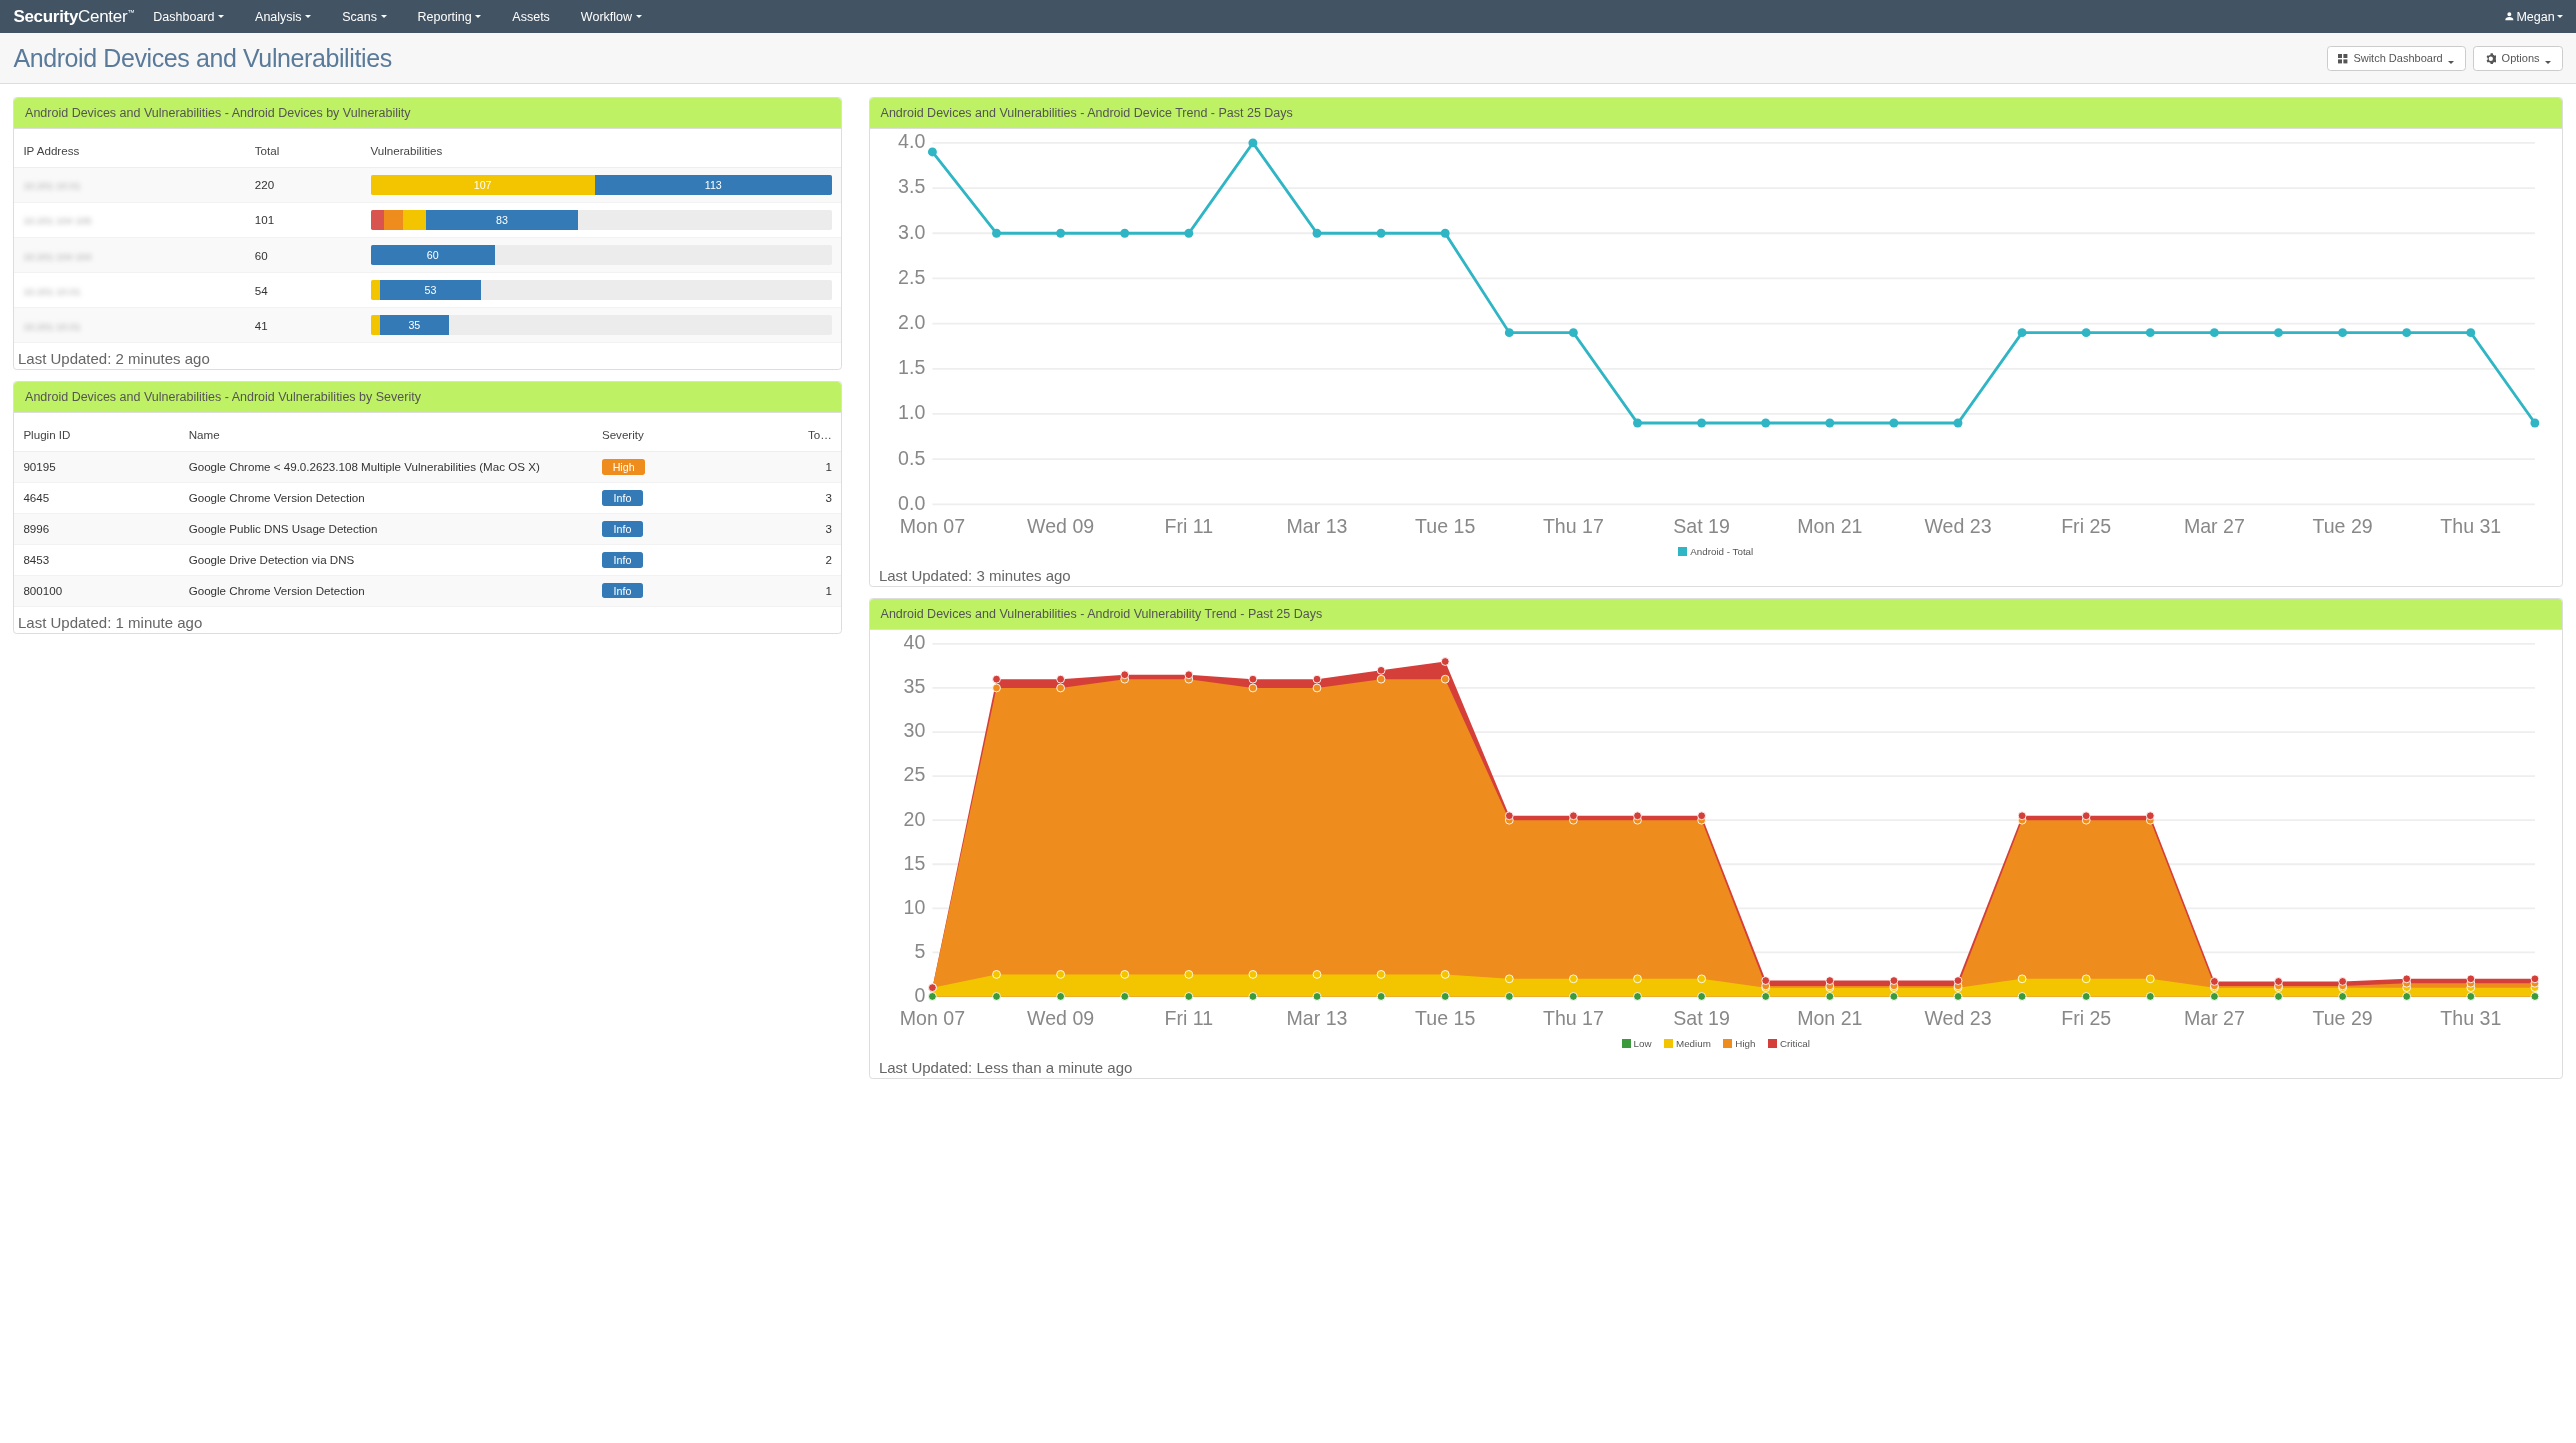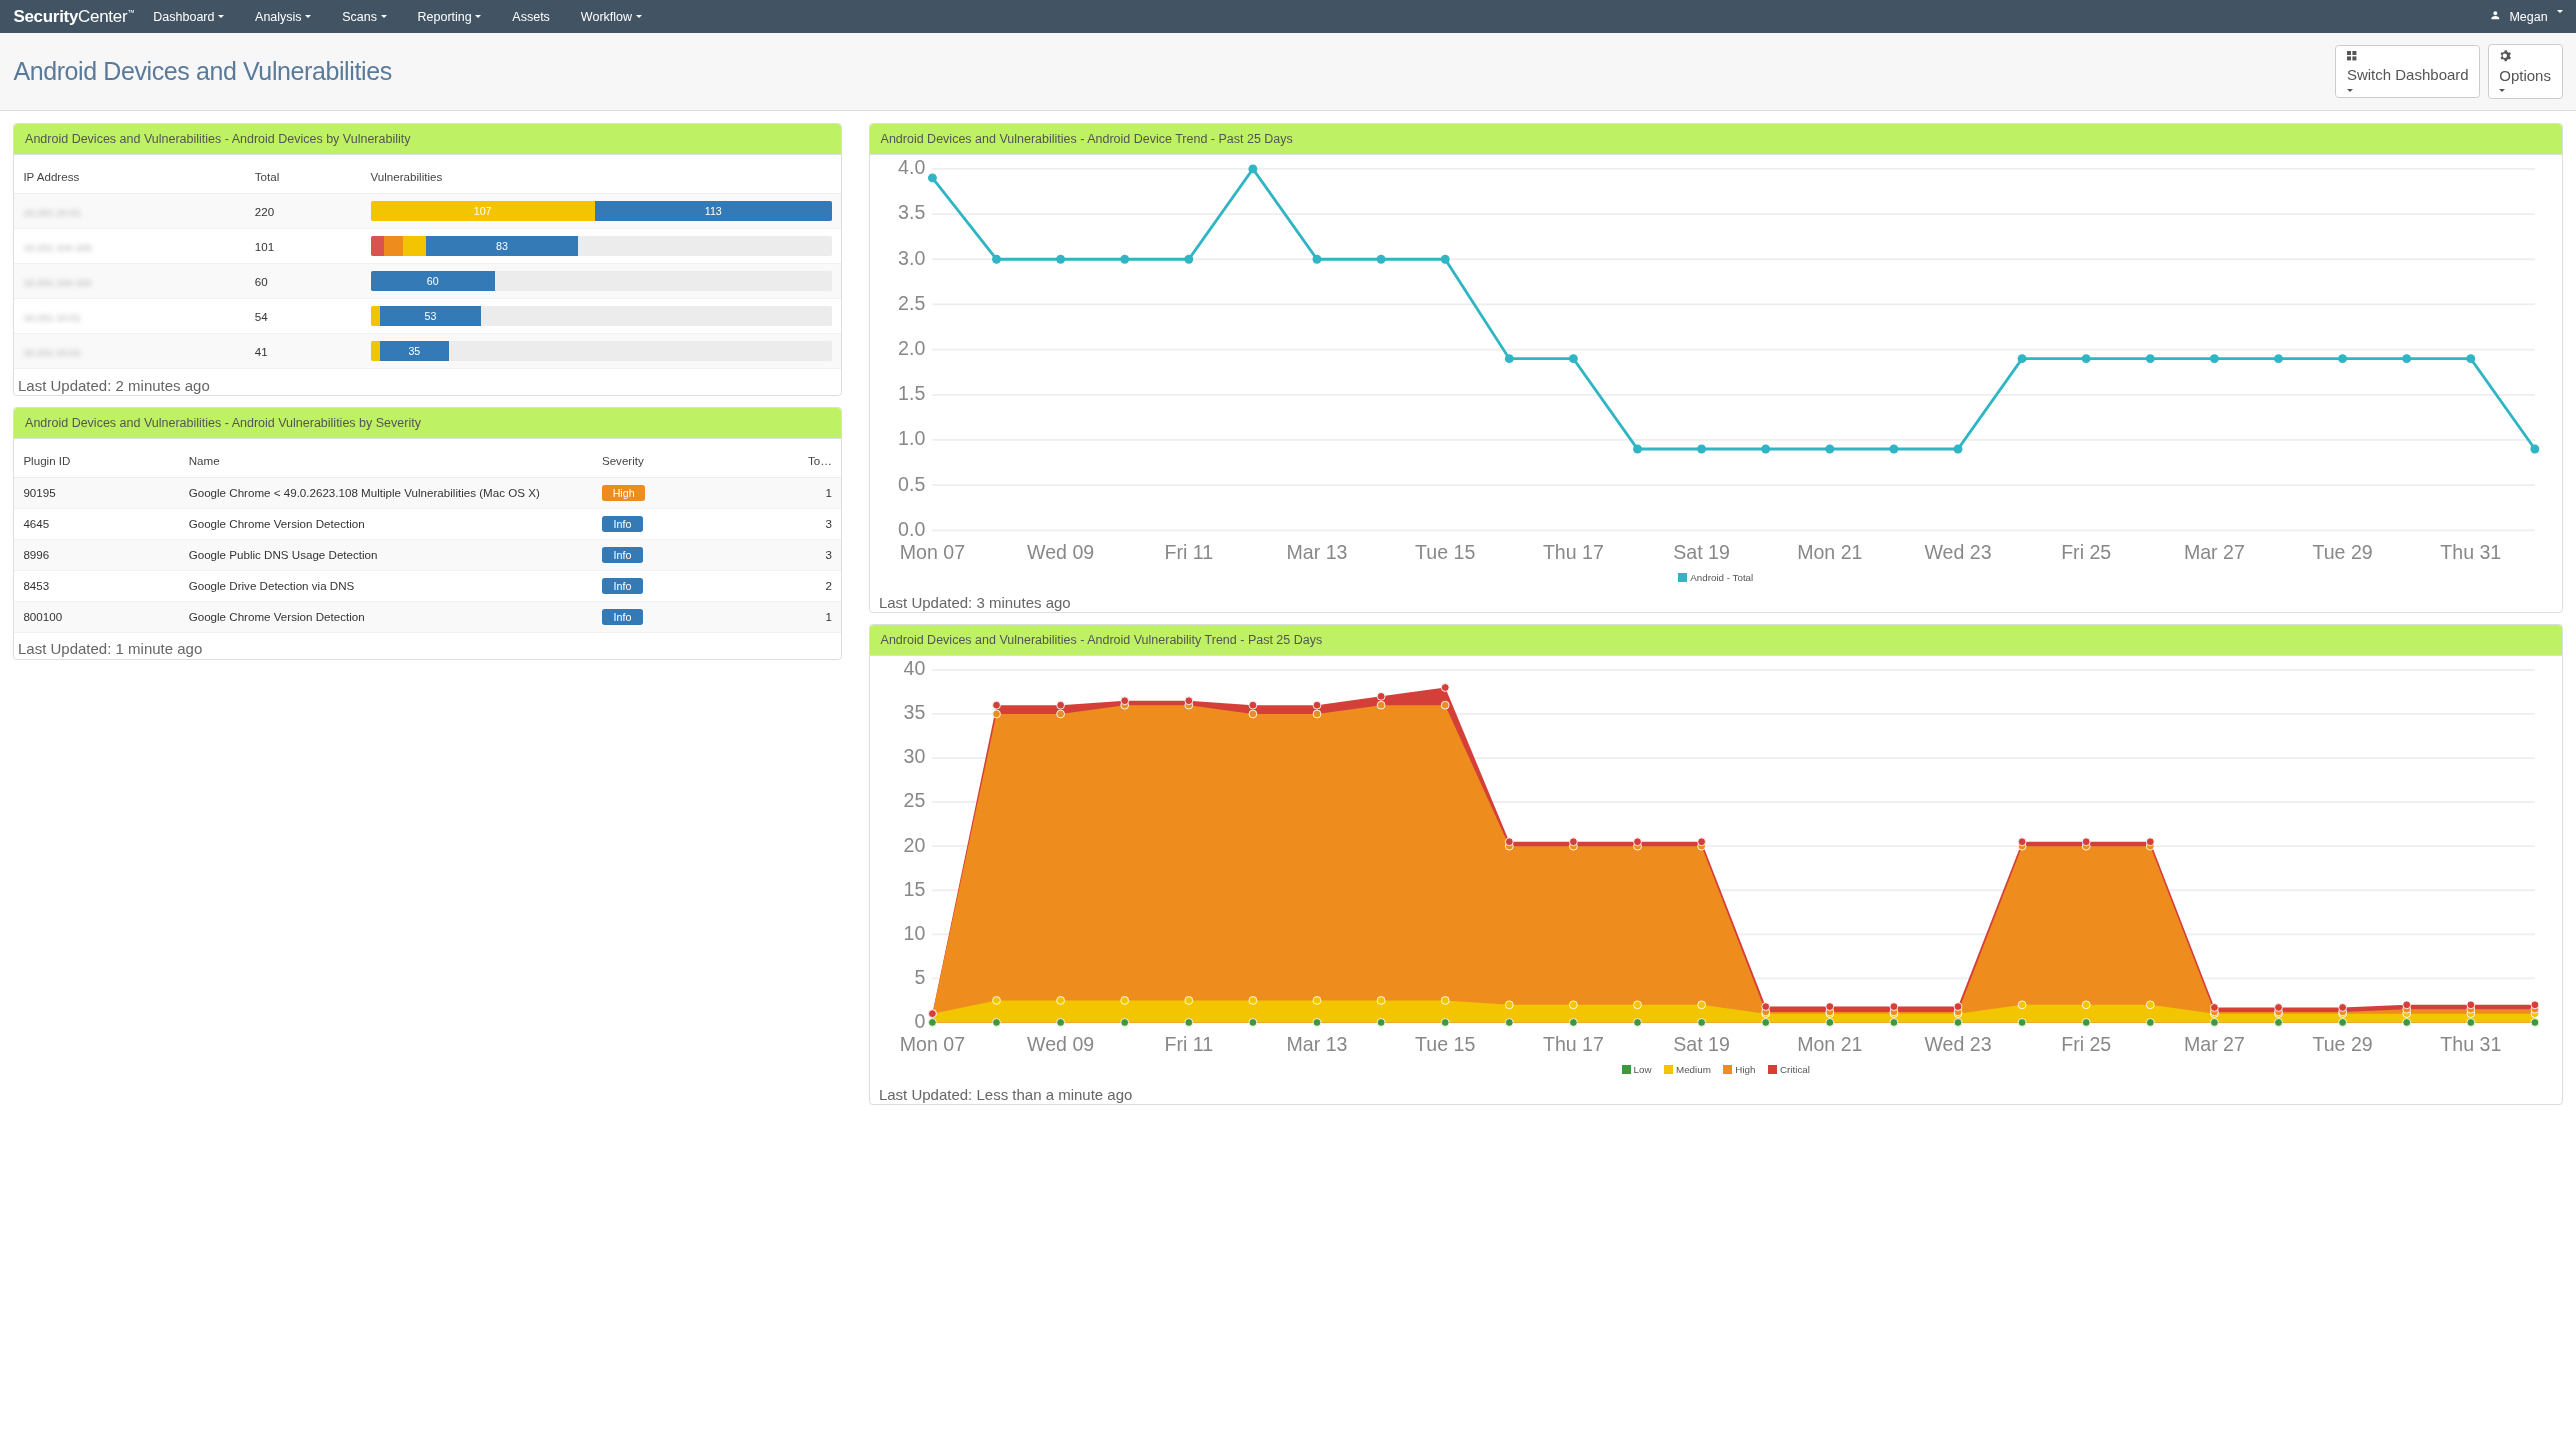--- a/index.html
+++ b/index.html
@@ -4,24 +4,24 @@
 <style>
 * { box-sizing: border-box; margin: 0; padding: 0; }
 body { font-family: -apple-system, BlinkMacSystemFont, "Segoe UI", Helvetica, Arial, sans-serif; background: #fff; color: #333; font-size: 11.6px; }
 .navbar { background: #425363; color: #fff; height: 33px; display: flex; align-items: center; padding: 0 13.4px; }
 .brand { font-size: 17px; font-weight: 300; letter-spacing: -0.3px; margin-right: 26px; position: relative; }
 .brand b { font-weight: 600; }
 .brand sup { font-size: 7.2px; position: absolute; top: 1.8px; right: -7.2px; }
 .nav-menu { display: flex; gap: 31px; flex: 1; }
 .nav-item { color: #fff; font-size: 12.5px; display: flex; align-items: center; gap: 3.6px; cursor: pointer; }
 .caret { width: 0; height: 0; border-left: 3.6px solid transparent; border-right: 3.6px solid transparent; border-top: 3.6px solid #fff; }
-.user { color: #fff; font-size: 12.5px; display: flex; gap: 9px; cursor: pointer; }
+.user { color: #fff; font-size: 12.5px; display: flex; align-items: center; gap: 2px; cursor: pointer; }
 .subheader { background: #f7f7f7; border-bottom: 0.9px solid #ddd; padding: 10.7px 13.4px; display: flex; align-items: center; margin-bottom: 12.5px; }
 .page-title { font-size: 25px; font-weight: 300; color: #5a7a9a; letter-spacing: -0.4px; flex: 1; }
-.hdr-btn { background: #fff; border: 0.9px solid #ccc; border-radius: 3.6px; padding: 5.4px 10.7px; font-size: 15px; color: #555; cursor: pointer; display: inline-flex; align-items: flex-start; gap: 5.4px; margin-left: 7.2px; flex-direction: column; }
+.hdr-btn { background: #fff; border: 0.9px solid #ccc; border-radius: 3.6px; padding: 5.4px 10.7px; font-size: 11px; color: #555; cursor: pointer; display: inline-flex; align-items: flex-end; gap: 5.4px; margin-left: 7.2px; }
 .dash-grid { display: flex; gap: 27px; padding: 0 13.4px 18px; }
 .col-left { width: 32.5%; display: flex; flex-direction: column; gap: 10.7px; }
 .col-right { flex: 1; display: flex; flex-direction: column; gap: 10.7px; }
 .panel { border: 0.9px solid #ddd; border-radius: 3.6px; background: #fff; }
 .panel-hdr { background: #bef264; border-bottom: 0.9px solid #ddd; padding: 8px 10.7px; font-size: 12.5px; color: #555; border-radius: 3.6px 3.6px 0 0; }
 .panel-body { padding: 5.4px 0 0 0; }
 .ftable { width: 100%; border-collapse: collapse; }
 .ftable th { text-align: left; font-weight: 400; color: #444; padding: 9.8px 9px; font-size: 11.6px; border-bottom: 0.9px solid #eee; }
 .ftable td { padding: 7.2px 9px; font-size: 11.6px; border-bottom: 0.9px solid #f2f2f2; vertical-align: middle; }
 .ftable tbody tr:nth-child(odd) { background: #f9f9f9; }

